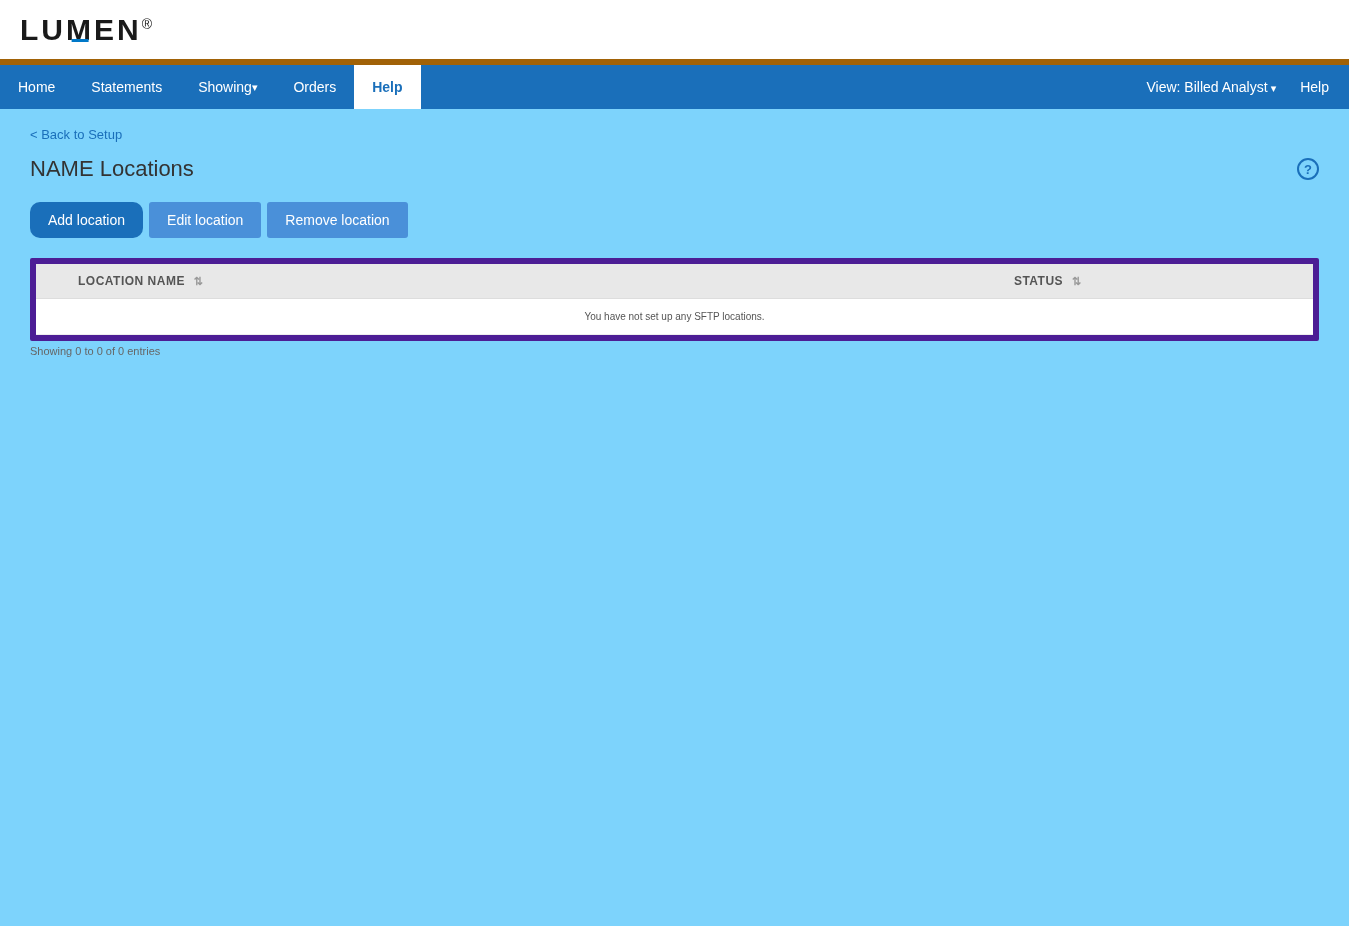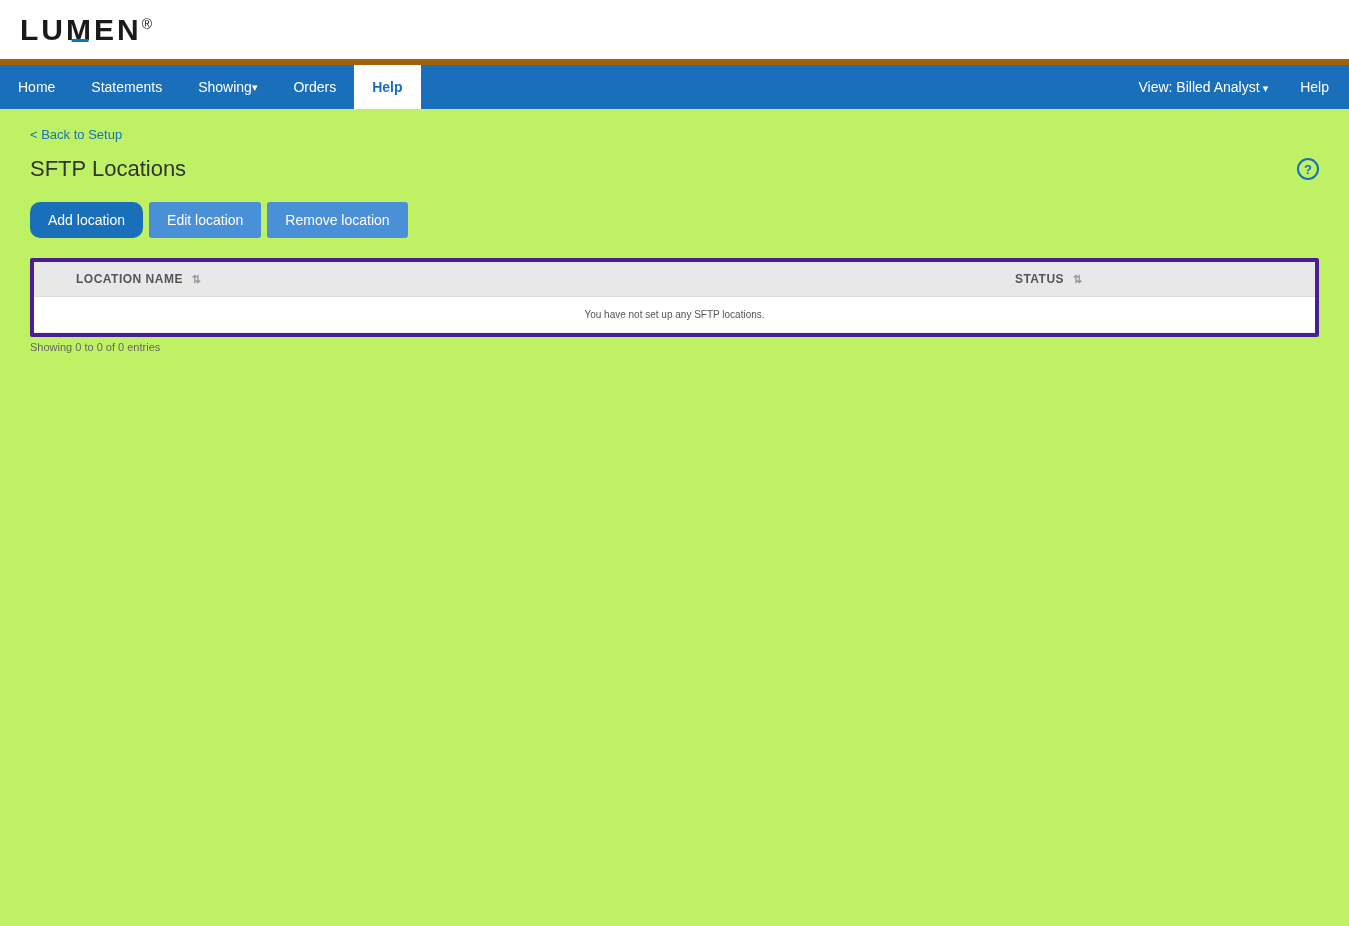--- a/index.html
+++ b/index.html
@@ -37,21 +37,21 @@
 
     .nav-left {
       display: flex;
       align-items: stretch;
     }
 
     .nav-right {
       display: flex;
       align-items: center;
       padding-right: 20px;
-      gap: 32px;
+      gap: 24px;
     }
 
     .nav-item {
       color: #fff;
       text-decoration: none;
       padding: 16px 18px;
       display: flex;
       align-items: center;
       font-size: 14px;
       cursor: pointer;
@@ -77,21 +77,21 @@
     }
 
     .nav-right-item.has-dropdown::after {
       content: ' ▾';
       font-size: 11px;
     }
 
     
     .main-content {
       padding: 16px 30px;
-      background-color: #bef264;
+      background-color: #7dd3fc;
       min-height: calc(926px - 65px - 44px);
     }
 
     .back-link {
       color: #1a6fba;
       text-decoration: none;
       font-size: 13px;
       display: inline-block;
       margin-bottom: 14px;
       cursor: pointer;
@@ -147,21 +147,21 @@
       border: none;
       padding: 10px 18px;
       font-size: 14px;
       cursor: pointer;
       border-radius: 3px;
     }
 
     
     .table-container {
       background-color: #fff;
-      border: 4px solid #4c1d95;
+      border: 6px solid #4c1d95;
       border-radius: 2px;
     }
 
     .data-table {
       width: 100%;
       border-collapse: collapse;
       font-size: 14px;
     }
 
     .data-table thead tr {
@@ -265,21 +265,21 @@
   </div>
 </nav>
 
 <div class="main-content">
 
   
   <a class="back-link">&lt; Back to Setup</a>
 
   
   <div class="page-header">
-    <h1 class="page-title">SFTP Locations</h1>
+    <h1 class="page-title">NAME Locations</h1>
     <div class="help-icon">?</div>
   </div>
 
   
   <div class="action-buttons">
     <button class="btn-primary">Add location</button>
     <button class="btn-secondary">Edit location</button>
     <button class="btn-secondary">Remove location</button>
   </div>
 

